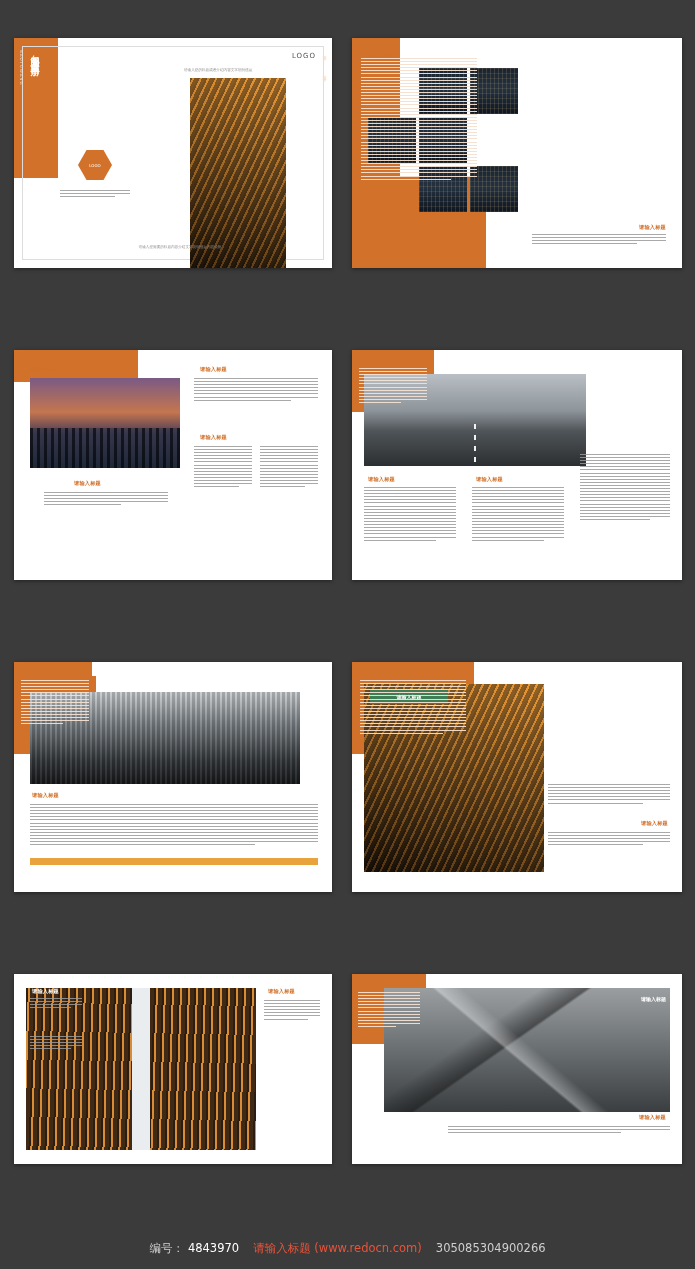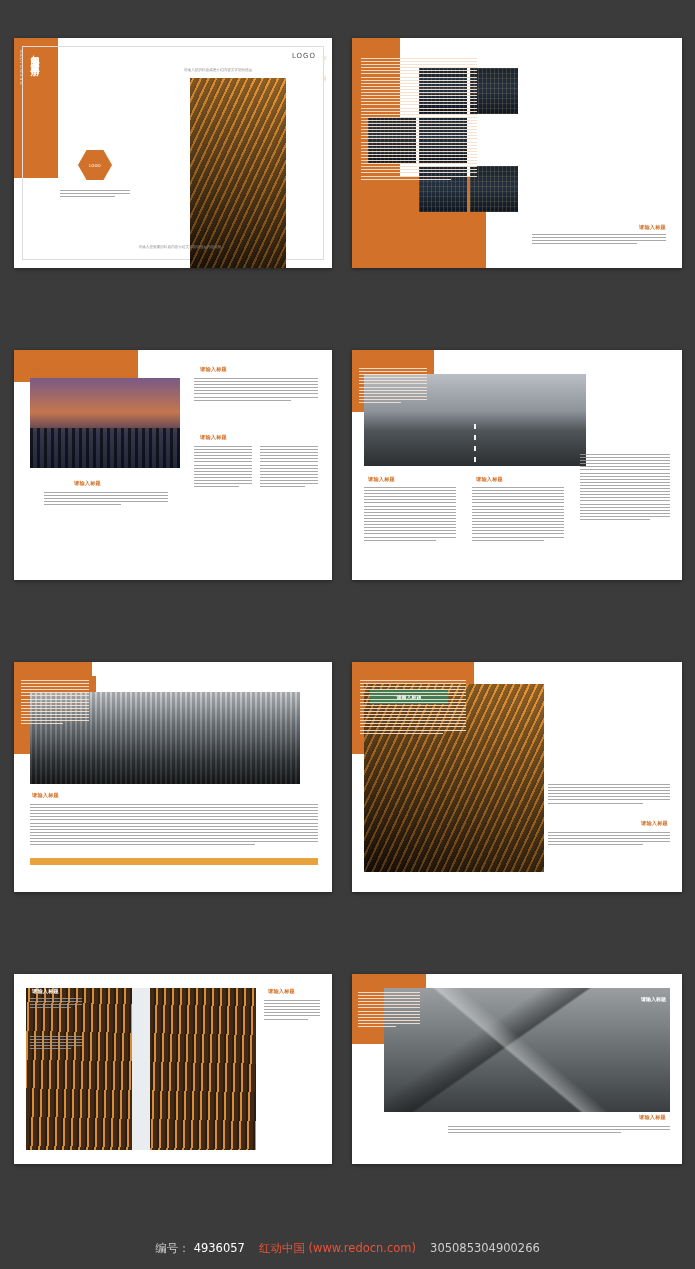--- a/index.html
+++ b/index.html
@@ -559,18 +559,18 @@
       <div class="para dense" style="left:96px;top:152px;width:222px;">
         <i></i>
           <i></i>
           <i class="short3"></i>
       </div>
     </div>
   </div>
 
   <div class="footer">
     <span>编号：</span>
-    <span class="num" style="margin-left:-10px;">4936057</span>
-    <span class="red">红动中国 (www.redocn.com)</span>
+    <span class="num" style="margin-left:-10px;">4843970</span>
+    <span class="red">请输入标题 (www.redocn.com)</span>
     <span class="code">305085304900266</span>
   </div>
 
 </div>
 
 </body></html>

